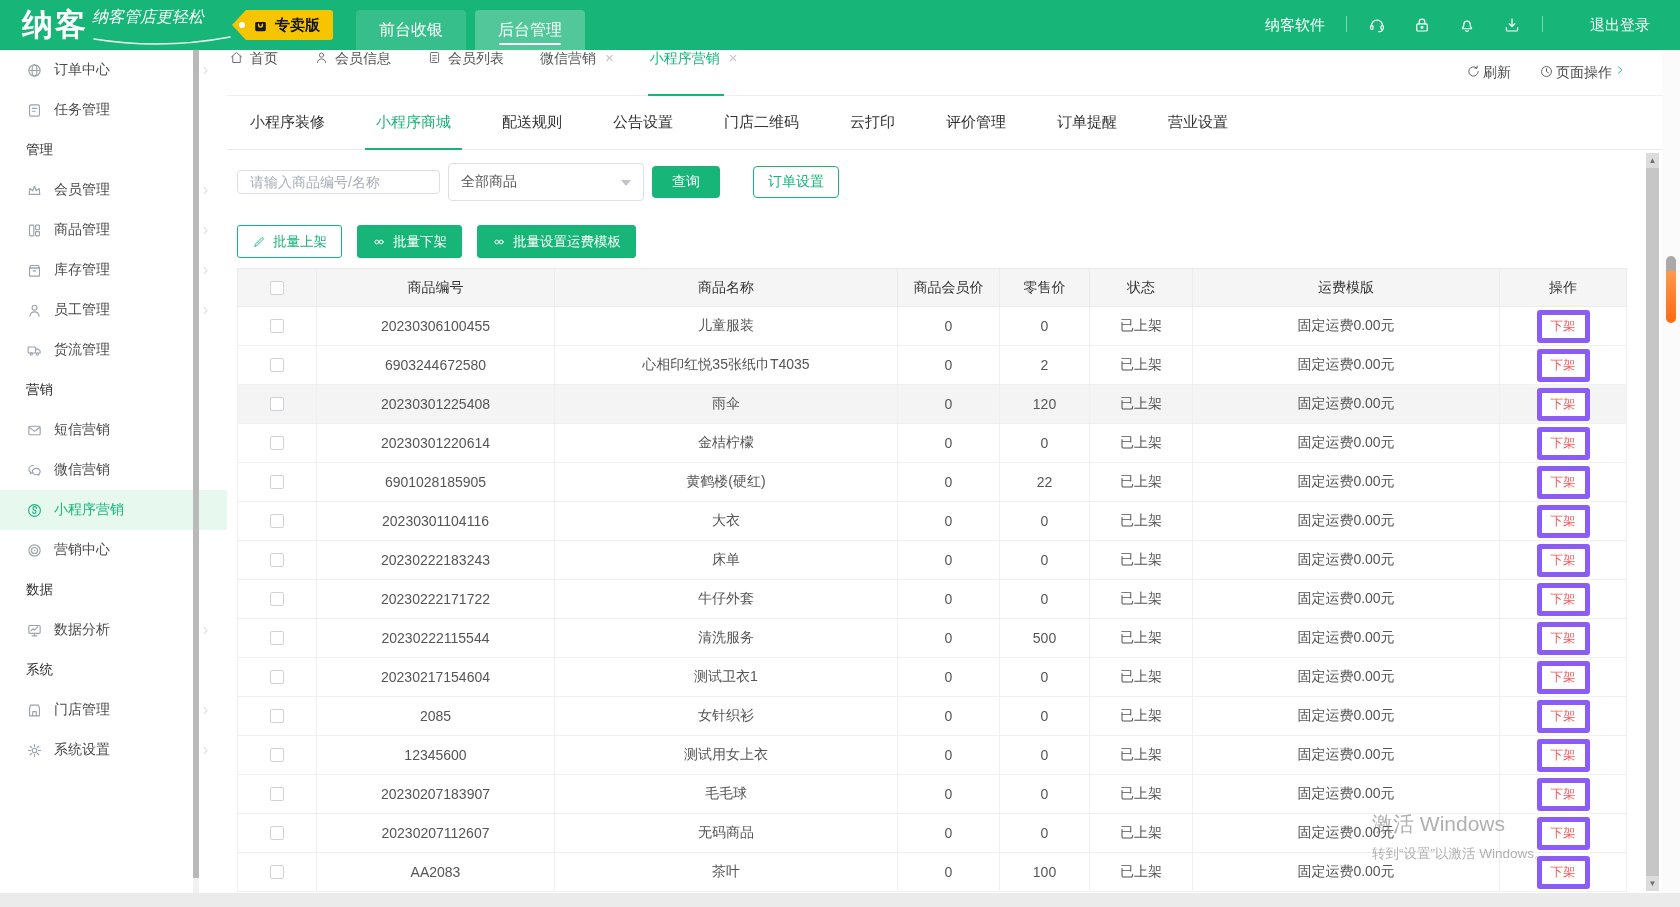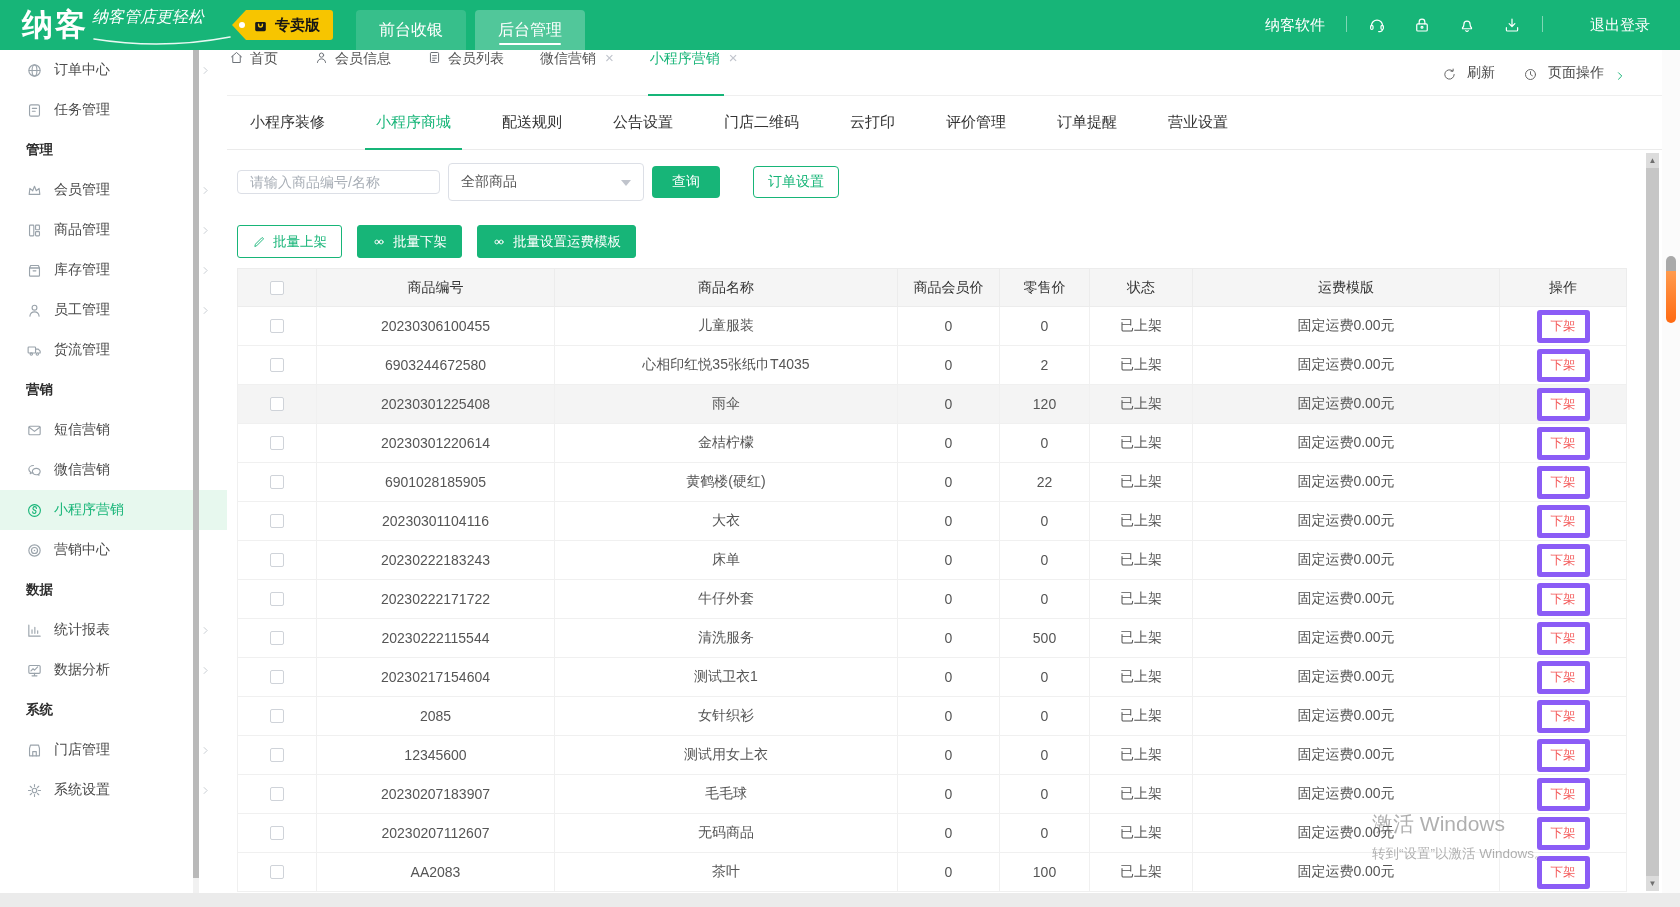--- a/index.html
+++ b/index.html
@@ -28,34 +28,34 @@
   .hlogout { display:flex; align-items:center; gap:8px; cursor:pointer; }
 
   
   .sidebar { position:absolute; left:0; top:50px; width:227px; height:843px; background:#fff; overflow:hidden; z-index:5; }
   .sitem { display:flex; align-items:center; height:40px; padding:0 14px 0 26px; font-size:14px; color:#4a4a4a; cursor:pointer; }
   .sitem .icn { width:17px; height:17px; color:#9aa3ab; margin-right:11px; }
   .sitem .slabel { flex:1; }
   .sitem .schev { width:11px; height:11px; color:#b5bcc3; margin-right:2px; }
   .sitem.active { background:#e7f8ee; color:#17b578; }
   .sitem.active .icn { color:#17b578; }
-  .ssec { display:flex; align-items:center; height:40px; padding-left:26px; font-size:13.5px; font-weight:700; color:#2e2e2e; }
+  .ssec { display:flex; align-items:center; height:40px; padding-left:26px; font-size:13.5px; font-weight:400; color:#2e2e2e; }
   .ssb { position:absolute; left:193px; top:50px; width:6px; height:843px; background:#f1f1f1; z-index:6; }
   .ssb .thumb { position:absolute; left:0; top:0; width:6px; height:828px; background:#b9b9b9; }
 
   
   .main { position:absolute; left:199px; top:50px; width:1463px; height:843px; background:#fff; z-index:4; }
   .tabbar { height:46px; display:flex; align-items:center; padding-left:30px; border-bottom:1px solid #efefef; }
   .tab { display:flex; align-items:flex-start; gap:6px; margin-right:36px; font-size:14px; color:#555; height:100%; position:relative; cursor:pointer; }
   .tab .icn { width:15px; height:15px; color:#6d7278; }
   .tab.active { color:#17b578; }
   .tab.active::after { content:''; position:absolute; bottom:-1px; left:-2px; width:76px; height:2px; background:#17b578; }
   .tab .x { color:#c0c4cc; font-size:15px; margin-left:3px; line-height:1; }
   .tabbar-right { margin-left:auto; display:flex; align-items:center; gap:28px; margin-right:36px; color:#4a4a4a; font-size:14px; }
-  .tr-item { display:flex; align-items:flex-end; gap:10px; cursor:pointer; }
+  .tr-item { display:flex; align-items:flex-start; gap:2px; cursor:pointer; }
   .tr-item .icn { width:15px; height:15px; color:#666; }
   .tr-item .gchev { width:12px; height:12px; color:#17b578; }
 
   .subtabs { height:54px; display:flex; align-items:center; padding-left:48px; gap:45px; border-bottom:1px solid #ebebeb; font-size:15px; color:#333; }
   .stab { height:100%; display:flex; align-items:center; position:relative; padding:0 3px; cursor:pointer; }
   .stab.active { color:#17b578; }
   .stab.active::after { content:''; position:absolute; bottom:-1px; left:-8px; right:-8px; height:2px; background:#17b578; }
 
   .content { padding:13px 0 0 38px; position:relative; }
   .filters { display:flex; align-items:center; }
@@ -292,34 +292,20 @@
               <circle cx="12" cy="12" r="4.3"></circle>
               <circle cx="12" cy="12" r="1.1" fill="currentColor" stroke="none"></circle>
             </svg>
           </span>
           <span class="slabel">营销中心</span>
         </div>
         <div class="ssec">数据</div>
         <div class="sitem">
           <span class="icn" style="height: 17px; width: 17px;">
             <svg viewBox="0 0 24 24" fill="none" stroke="currentColor" stroke-width="1.6" stroke-linecap="round" stroke-linejoin="round">
-              <path d="M4 4.5V20h16"></path>
-              <path d="M8.5 16v-5M12.5 16V7.5M16.5 16v-3.5"></path>
-            </svg>
-          </span>
-          <span class="slabel">统计报表</span>
-          <span class="icn schev" style="height: 11px; width: 11px;">
-            <svg viewBox="0 0 24 24" fill="none" stroke="currentColor" stroke-width="1.6" stroke-linecap="round" stroke-linejoin="round">
-              <path d="m9 5.5 6.5 6.5L9 18.5"></path>
-            </svg>
-          </span>
-        </div>
-        <div class="sitem">
-          <span class="icn" style="height: 17px; width: 17px;">
-            <svg viewBox="0 0 24 24" fill="none" stroke="currentColor" stroke-width="1.6" stroke-linecap="round" stroke-linejoin="round">
               <rect x="4" y="5" width="16" height="11" rx="1.5"></rect>
               <path d="M12 16v3.5M8.5 19.5h7"></path>
               <path d="m7 12.5 3-3 2 2 4.5-4.5"></path>
             </svg>
           </span>
           <span class="slabel">数据分析</span>
           <span class="icn schev" style="height: 11px; width: 11px;">
             <svg viewBox="0 0 24 24" fill="none" stroke="currentColor" stroke-width="1.6" stroke-linecap="round" stroke-linejoin="round">
               <path d="m9 5.5 6.5 6.5L9 18.5"></path>
             </svg>

